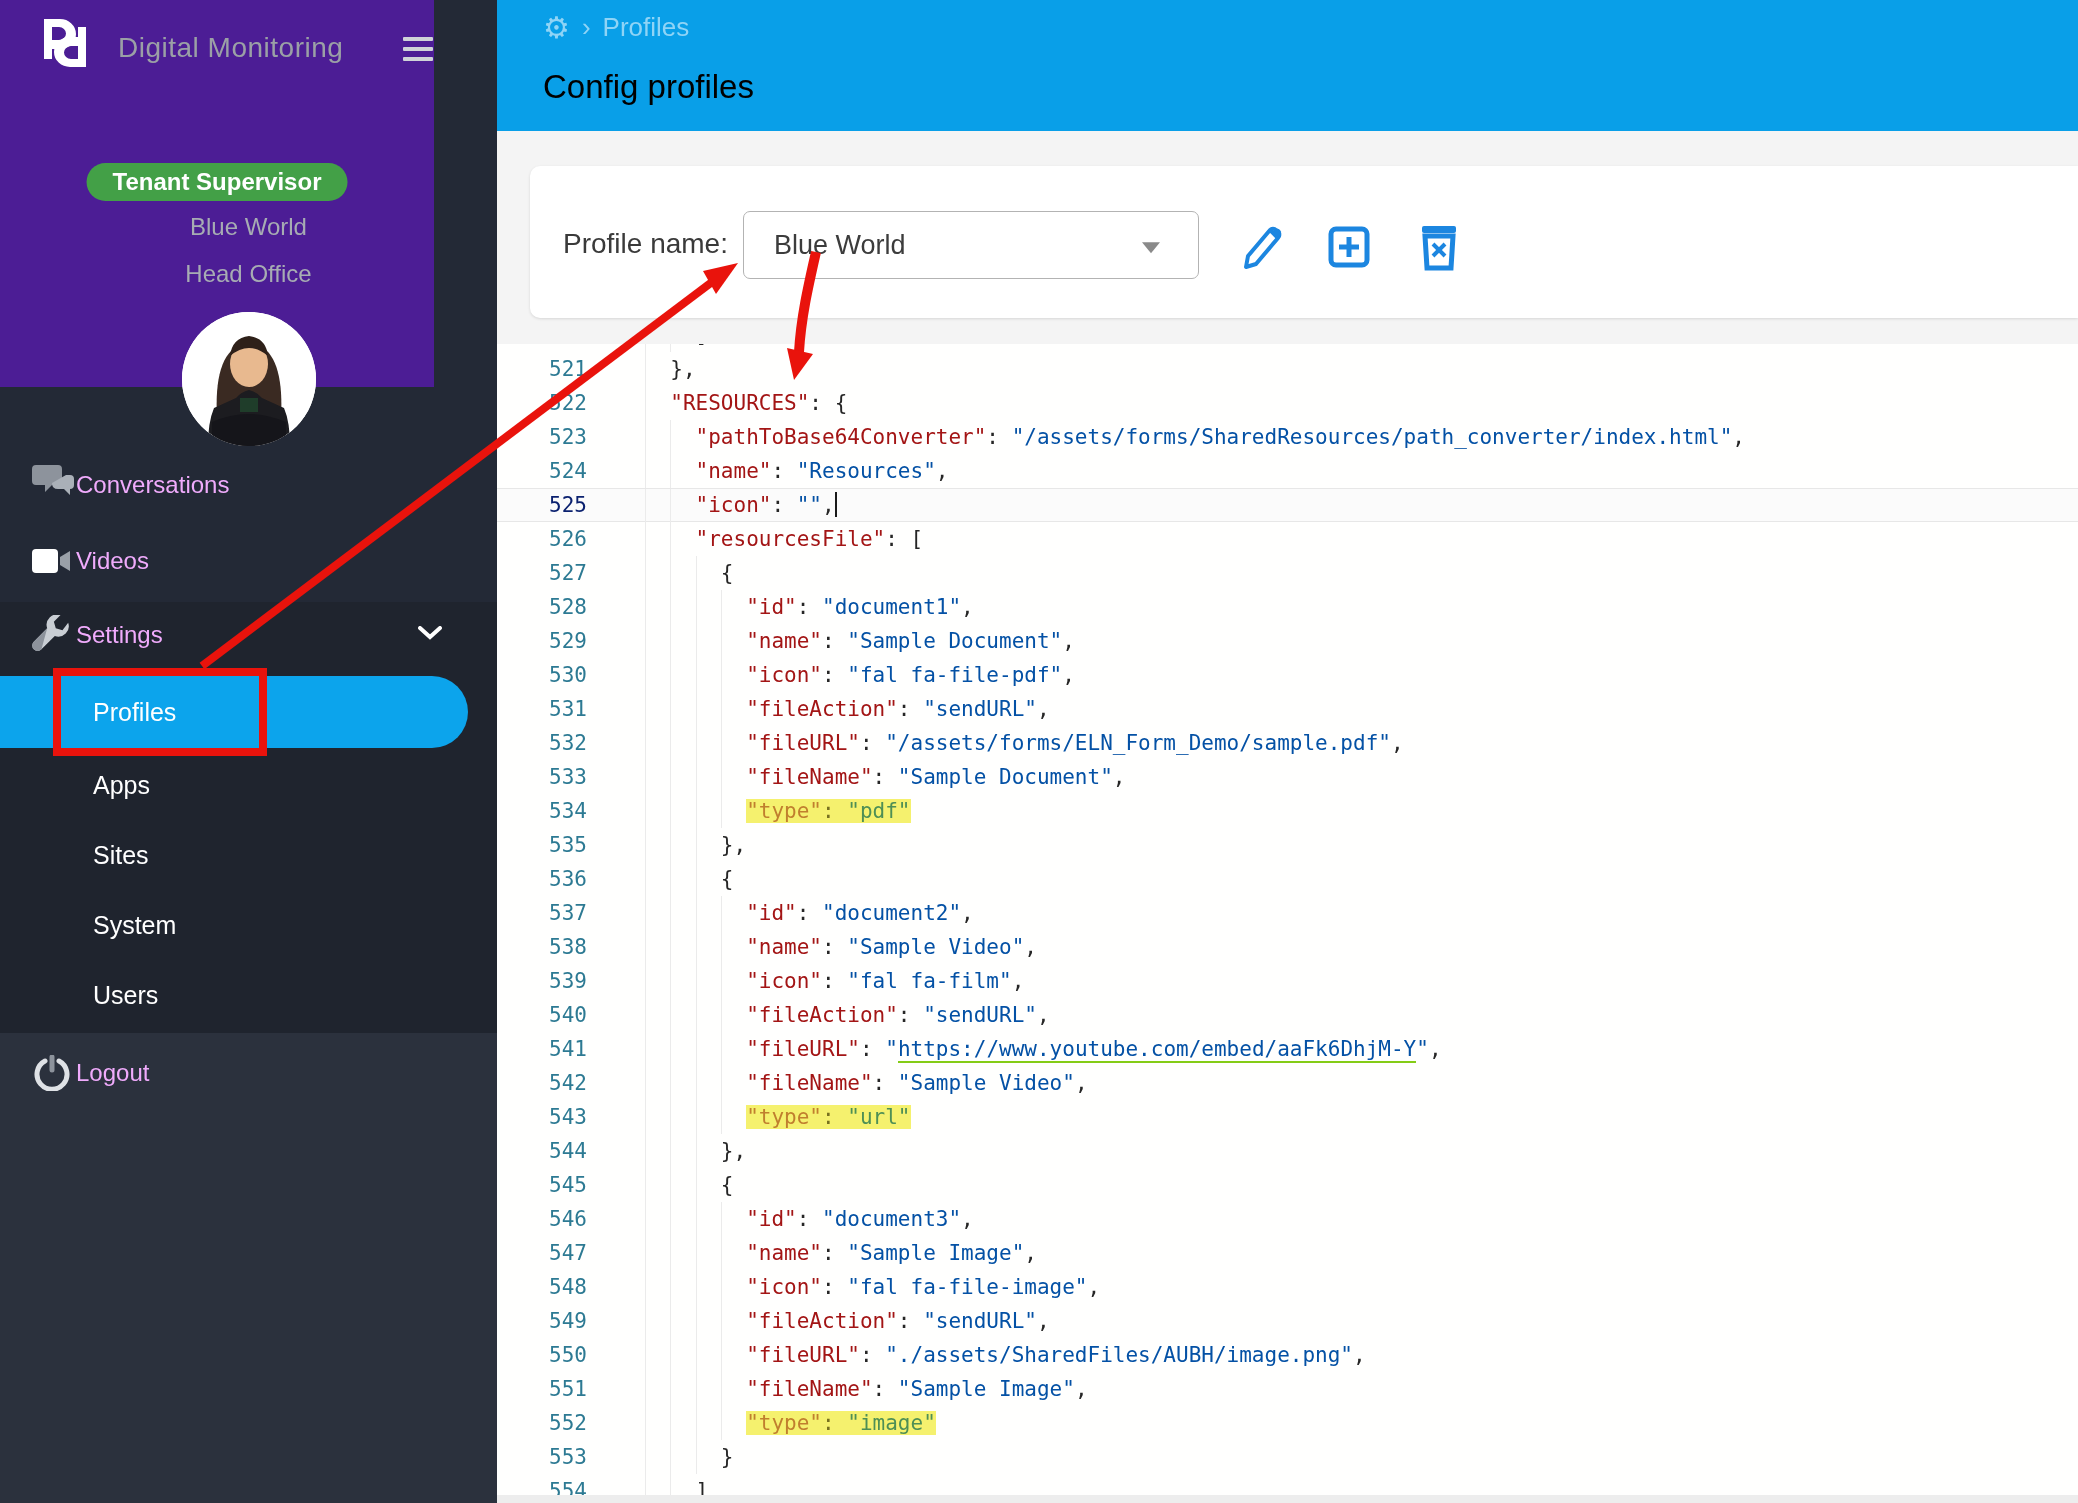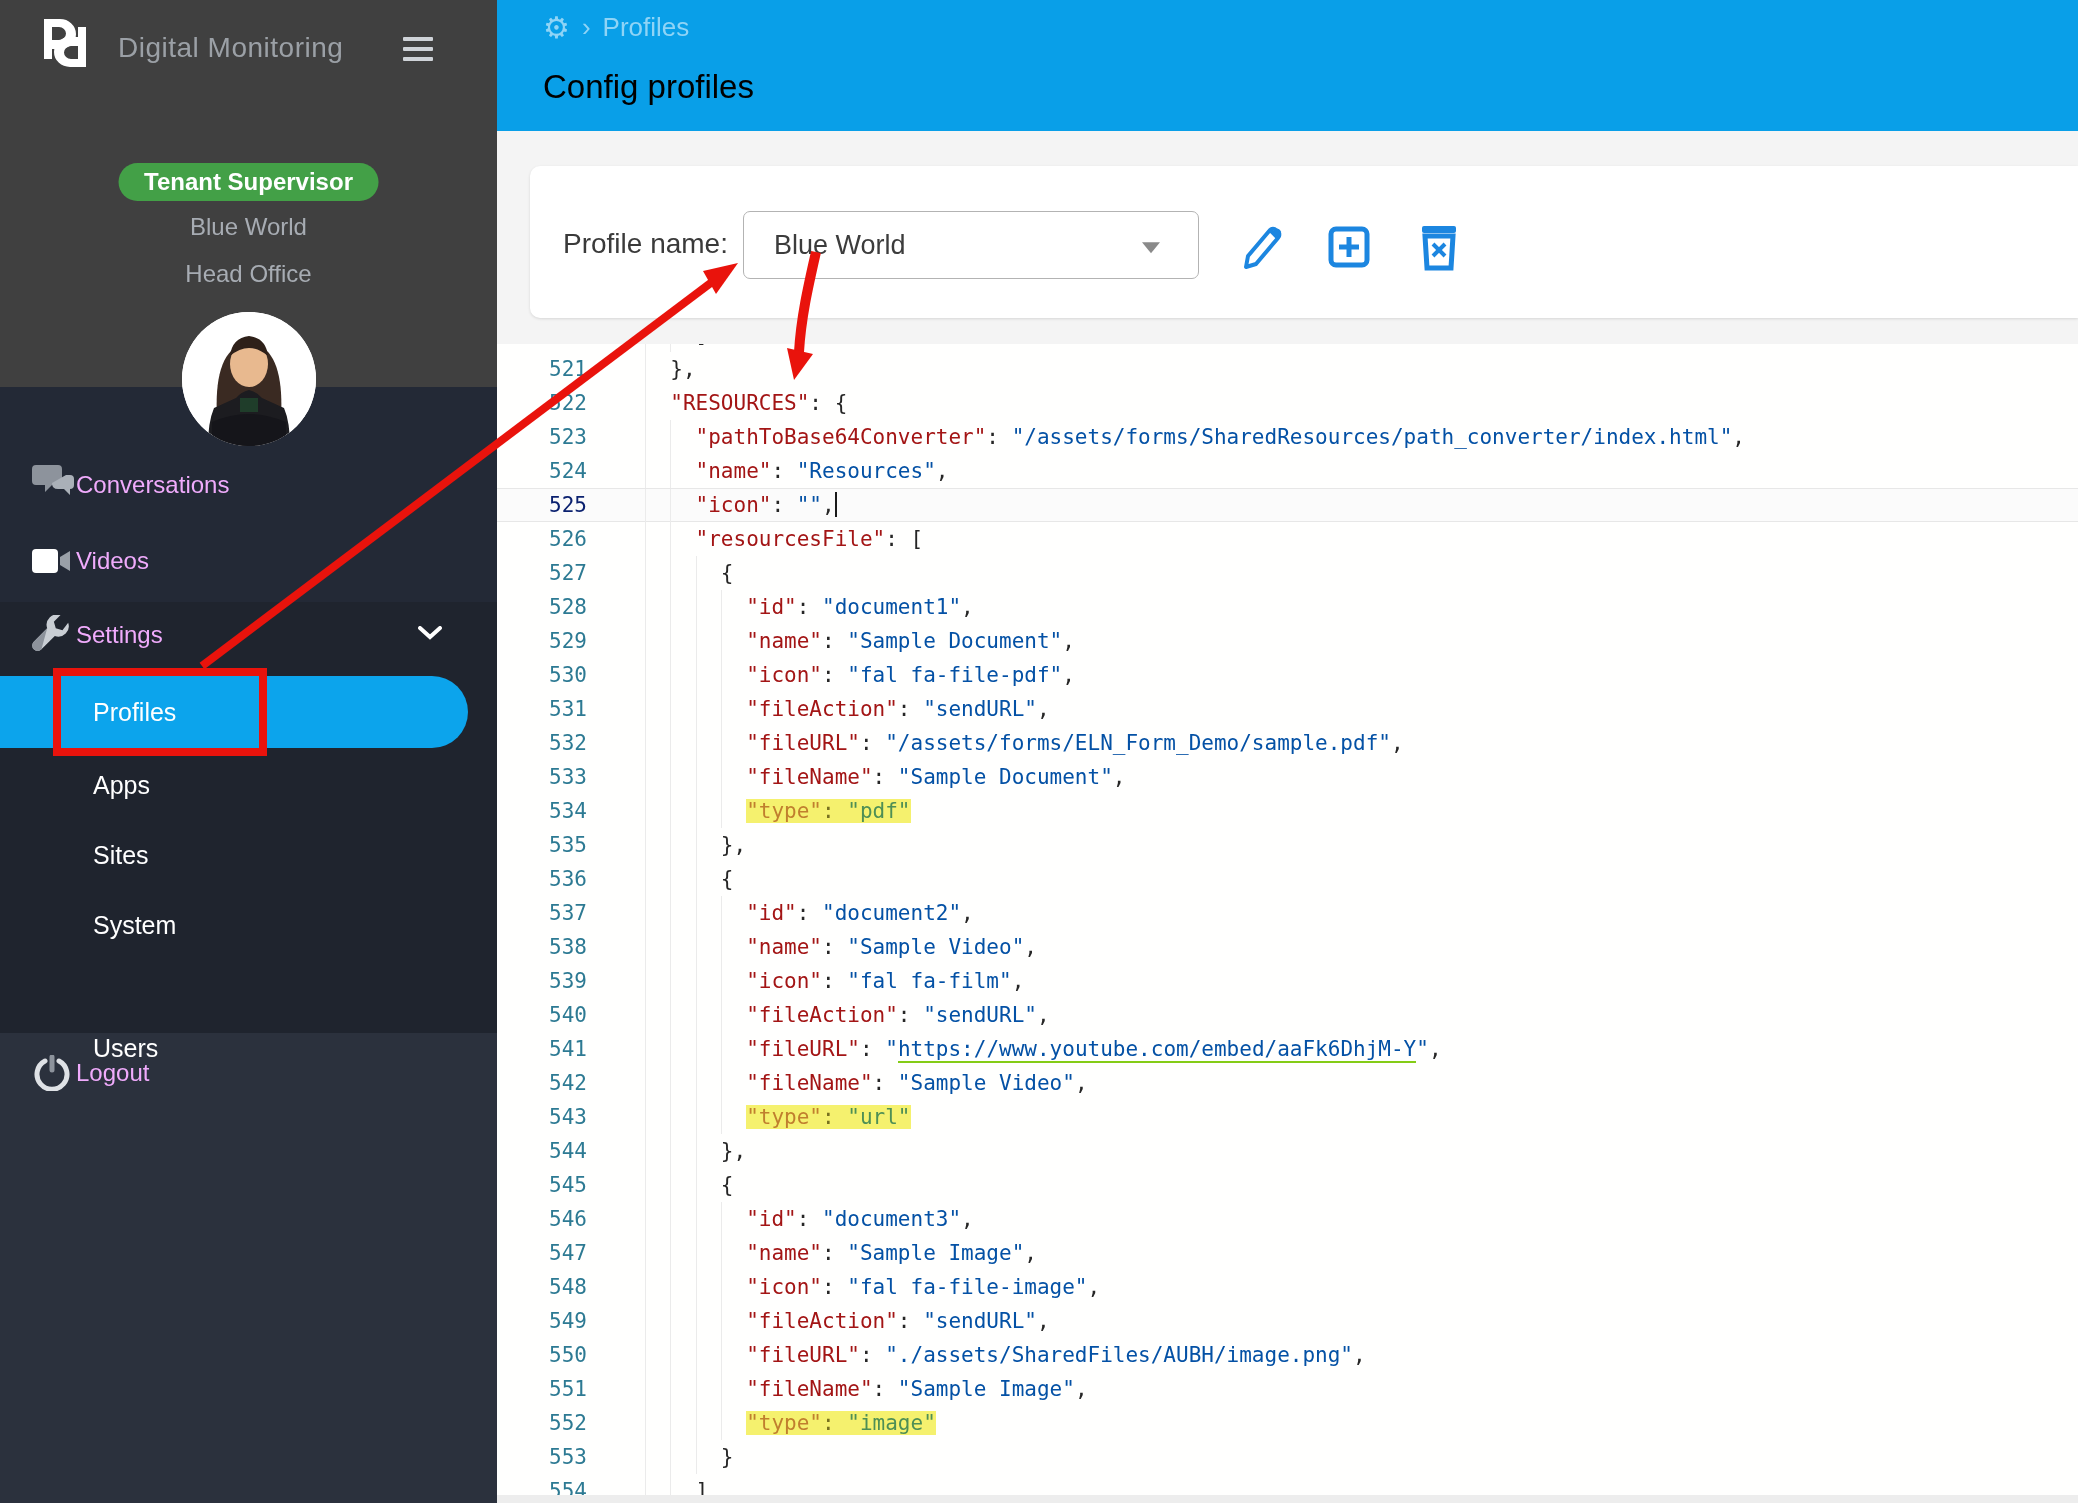--- a/index.html
+++ b/index.html
@@ -3,21 +3,21 @@
 <meta charset="utf-8">
 <style>
   * { margin:0; padding:0; box-sizing:border-box; }
   html,body { background:#888; }
   .page {
     position:relative; width:2078px; height:1503px; overflow:hidden;
     background:#f4f4f4; font-family:"Liberation Sans", sans-serif;
   }
   
   .sidebar { position:absolute; left:0; top:0; width:497px; height:1503px; background:#232936; z-index:5; }
-  .sb-top { position:absolute; left:0; top:0; width:497px; height:387px; background:#404040; }
+  .sb-top { position:absolute; left:0; top:0; width:434px; height:387px; background:#4c1d95; }
   .sb-settings { position:absolute; left:0; top:602px; width:497px; height:431px; background:#1F242E; }
   .sb-logout-zone { position:absolute; left:0; top:1033px; width:497px; height:470px; background:#2B313D; }
 
   .logo-box { position:absolute; left:36px; top:13px; width:58px; height:60px; }
   .app-title { position:absolute; left:118px; top:32px; color:#9BA0A6; font-size:28px; letter-spacing:.5px; }
   .hamburger { position:absolute; left:403px; top:37px; width:30px; height:26px; cursor:pointer; }
   .hamburger span { display:block; height:4px; background:#cfd3d8; margin-bottom:6px; border-radius:1px; }
 
   .user-name { position:absolute; left:0; top:118px; width:497px; text-align:center; color:#fff; font-size:28px; font-weight:bold; }
   .role-badge { position:absolute; left:50%; transform:translateX(-50%); top:163px; background:#43A047; color:#fff;
@@ -151,21 +151,21 @@
     </div>
     <div class="nav-row" style="top:752px; z-index:6;">
       <span class="sub-label">Apps</span>
     </div>
     <div class="nav-row" style="top:822px; z-index:6;">
       <span class="sub-label">Sites</span>
     </div>
     <div class="nav-row" style="top:892px; z-index:6;">
       <span class="sub-label">System</span>
     </div>
-    <div class="nav-row" style="top:1015px; z-index:6;text-decoration:underline;">
+    <div class="nav-row" style="top:962px; z-index:6;text-decoration:underline;">
       <span class="sub-label">Users</span>
     </div>
 
     <div class="sb-logout-zone"></div>
     <div class="nav-row" style="top:1040px; z-index:6;">
       <span class="nicon" style="width:36px;height:36px;left:34px;">
         <svg viewBox="0 0 36 36" width="36" height="36">
           <path d="M11 6 a15 15 0 1 0 14 0" fill="none" stroke="#dfe2e6" stroke-width="5" stroke-linecap="round"></path>
           <line x1="18" y1="2" x2="18" y2="15" stroke="#8d939c" stroke-width="5" stroke-linecap="round"></line>
         </svg>

